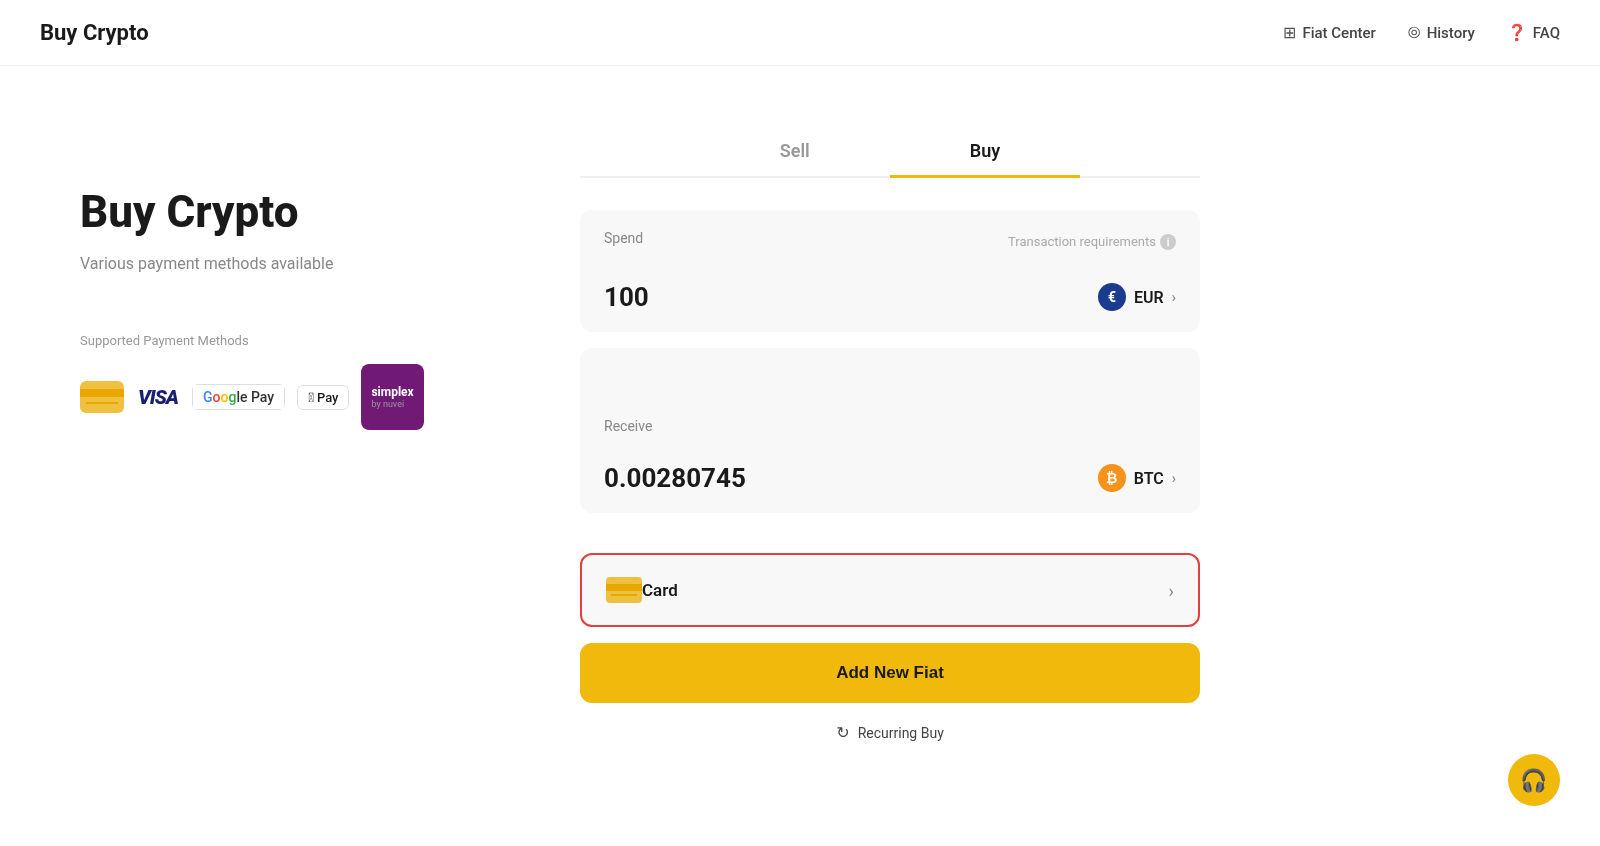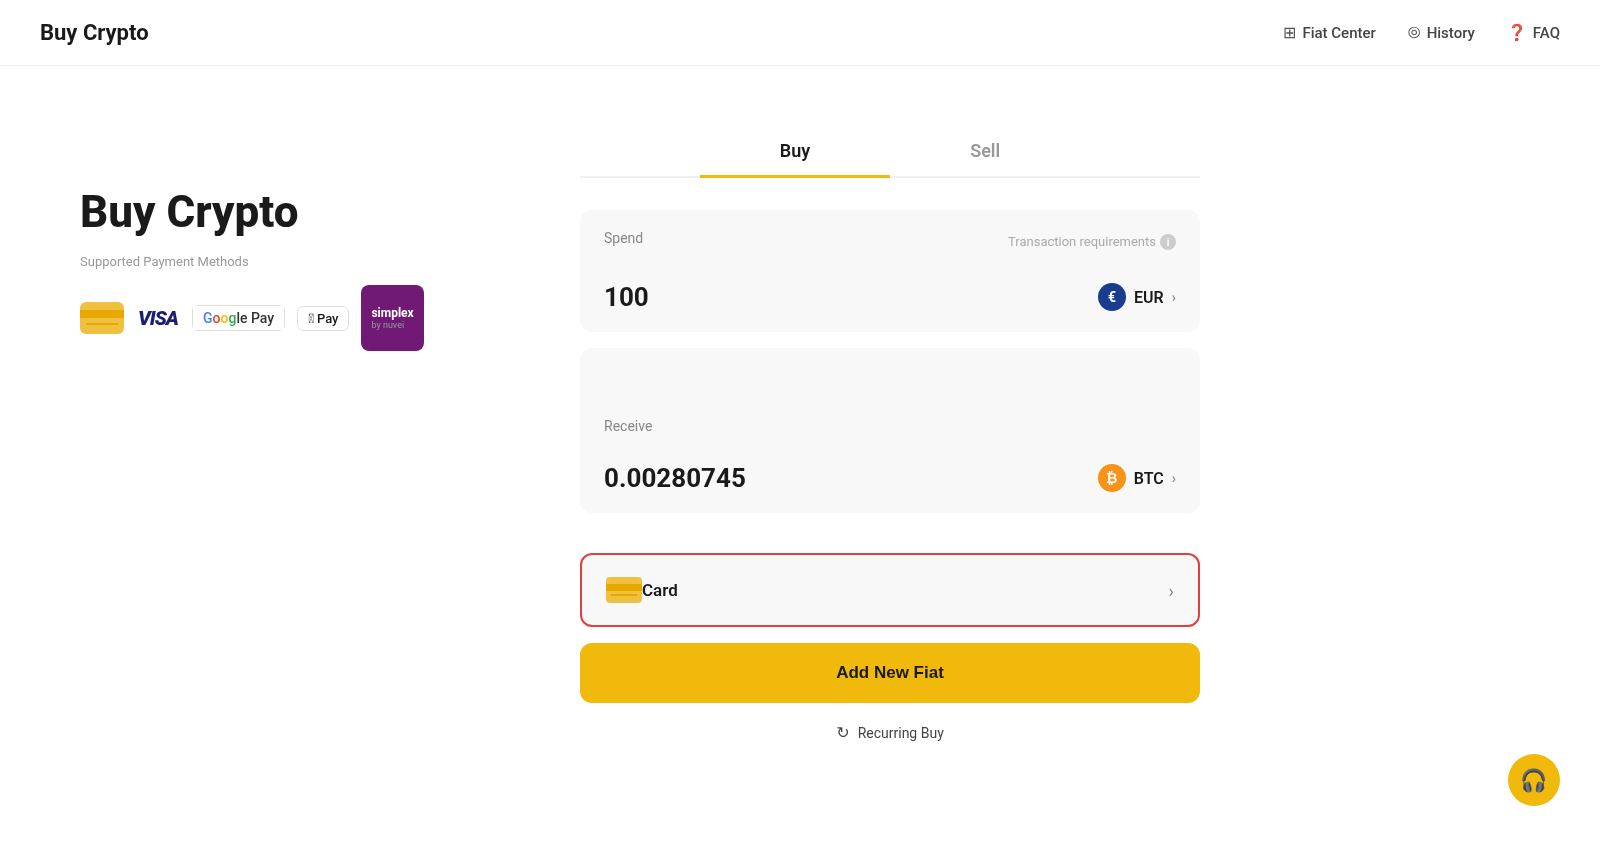--- a/index.html
+++ b/index.html
@@ -382,20 +382,21 @@
       <span class="nav-icon">❓</span>
       <span>FAQ</span>
     </div>
   </nav>
 </header>
 
 <main class="main">
 
   <section class="left-panel">
     <h1>Buy Crypto</h1>
+    <p class="left-subtitle">Various payment methods available</p>
 
     <p class="payment-methods-label">Supported Payment Methods</p>
     <div class="payment-icons">
 
       <div class="payment-icon">
         <div class="card-icon-small"></div>
       </div>
 
       <div class="payment-icon">
         <span class="visa-icon">VISA</span>
@@ -419,22 +420,22 @@
           simplex<span class="by">by nuvei</span>
         </div>
       </div>
     </div>
   </section>
 
   <section class="right-panel">
 
     
     <div class="tabs">
+      <div class="tab">Sell</div>
       <div class="tab active">Buy</div>
-      <div class="tab">Sell</div>
     </div>
 
     
     <div class="form-box">
       <div style="display:flex; justify-content:space-between; align-items:center; ">
         <span class="form-box-label">Spend</span>
         <span class="form-box-top-right">
           <span>Transaction requirements</span>
           <span class="info-circle">i</span>
         </span>

